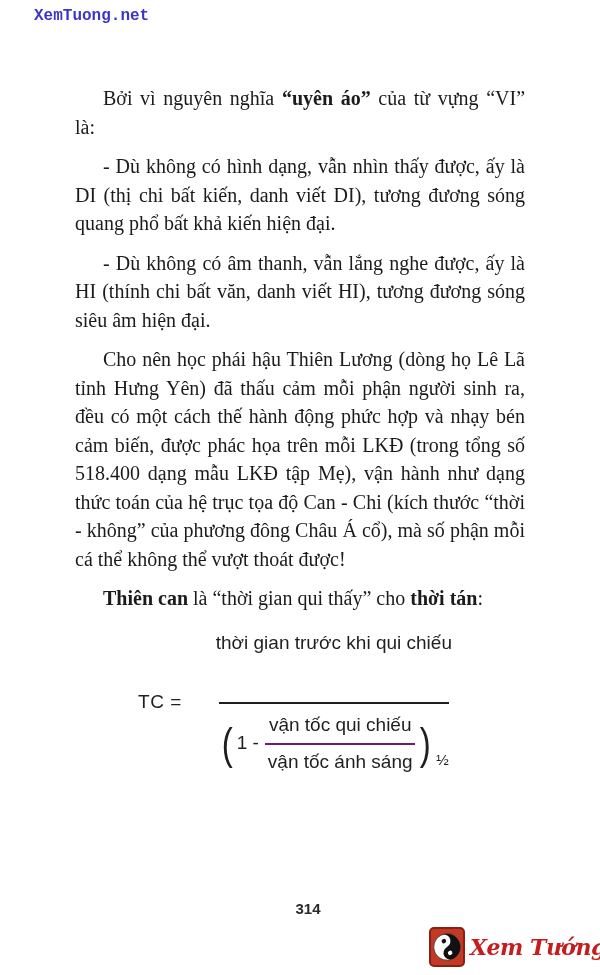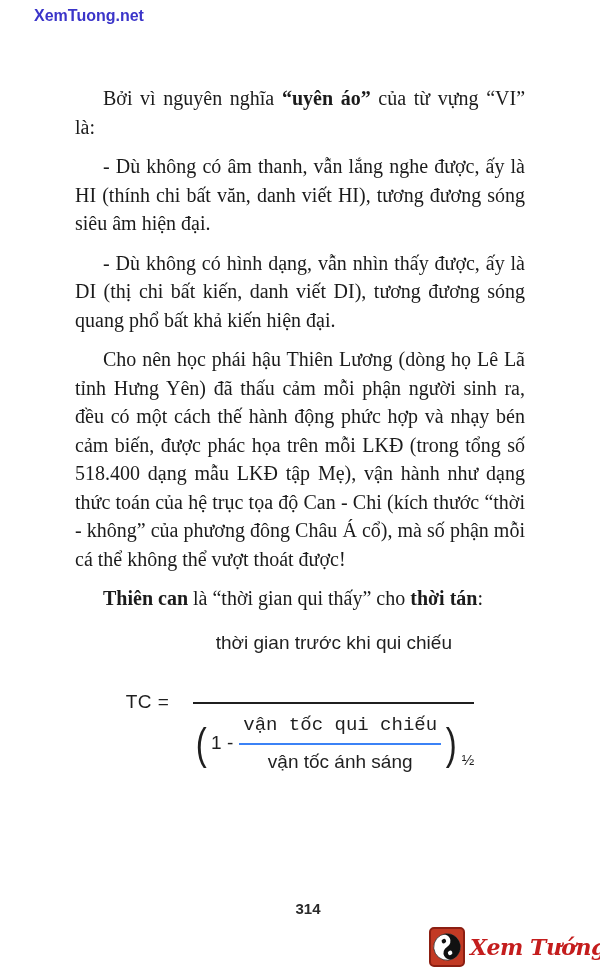--- a/index.html
+++ b/index.html
@@ -10,21 +10,21 @@
     position: relative;
     overflow: hidden;
     font-family: "Liberation Serif", serif;
   }
 
   
   .watermark {
     position: absolute;
     top: 7px;
     left: 34px;
-    font-family: Liberation Sans, sans-serif;
+    font-family: Liberation Mono, monospace;
     font-size: 16px;
     font-weight: 600;
     color: #3b35c9;
     text-decoration: none;
     cursor: pointer;
   }
 
   
   .content {
     position: absolute;
@@ -76,23 +76,22 @@
     margin: 0 1px;
   }
   .one-minus { margin: 0 4px 0 1px; }
   .inner {
     display: inline-flex;
     flex-direction: column;
     align-items: center;
     margin: 0 2px;
   }
   .inner .inum {
-    border-bottom: 2px solid #3b82f6;
+    border-bottom: 2px solid #701a75;
     padding: 0 4px 3px 4px;
-    font-family: Liberation Mono, monospace;
   }
   .inner .iden { padding-top: 3px; }
   .half {
     align-self: flex-end;
     font-size: 15px;
     margin-left: 2px;
     padding-bottom: 2px;
   }
 
   
@@ -142,23 +141,23 @@
 </head>
 <body>
 
 <a class="watermark">XemTuong.net</a>
 
 <div class="content">
 
 
   <p class="para"><span>Bởi vì nguyên nghĩa </span><span class="b">“uyên áo”</span><span> của từ vựng “VI” là:</span></p>
 
+  <p class="para"><span>- Dù không có hình dạng, vẫn nhìn thấy được, ấy là DI (thị chi bất kiến, danh viết DI), tương đương sóng quang phổ bất khả kiến hiện đại.</span></p>
+
   <p class="para"><span>- Dù không có âm thanh, vẫn lắng nghe được, ấy là HI (thính chi bất văn, danh viết HI), tương đương sóng siêu âm hiện đại.</span></p>
-
-  <p class="para"><span>- Dù không có hình dạng, vẫn nhìn thấy được, ấy là DI (thị chi bất kiến, danh viết DI), tương đương sóng quang phổ bất khả kiến hiện đại.</span></p>
 
 
   <p class="para"><span>Cho nên học phái hậu Thiên Lương (dòng họ Lê Lã tỉnh Hưng Yên) đã thấu cảm mỗi phận người sinh ra, đều có một cách thế hành động phức hợp và nhạy bén cảm biến, được phác họa trên mỗi LKĐ (trong tổng số 518.400 dạng mẫu LKĐ tập Mẹ), vận hành như dạng thức toán của hệ trục tọa độ Can - Chi (kích thước “thời - không” của phương đông Châu Á cổ), mà số phận mỗi cá thể không thể vượt thoát được!</span></p>
 
   <p class="para"><span class="b">Thiên can</span><span> là “thời gian qui thấy” cho </span><span class="b">thời tán</span><span>:</span></p>
 
   <div class="formula">
     <span class="lhs">TC =</span>
     <span class="frac">
       <span class="num">thời gian trước khi qui chiếu</span>

